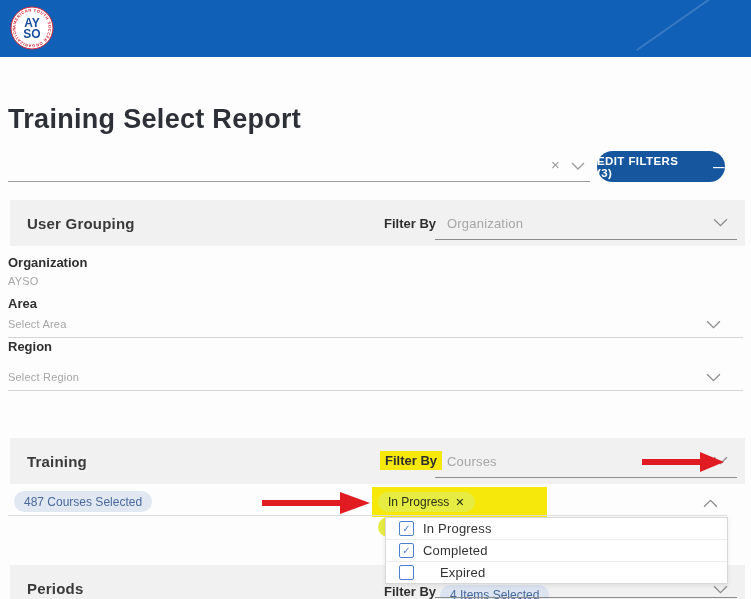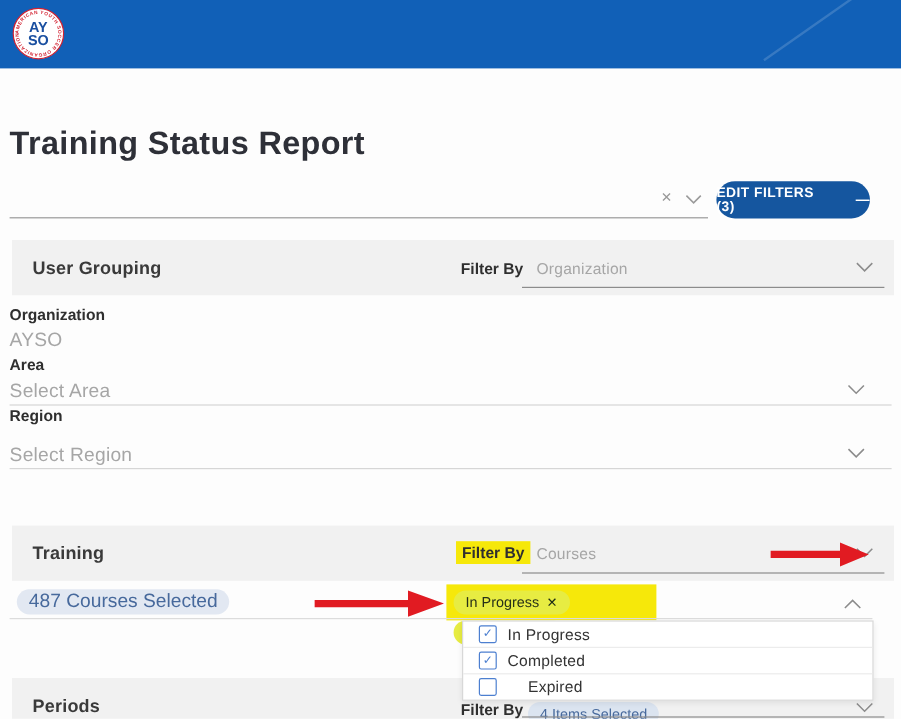--- a/index.html
+++ b/index.html
@@ -32,25 +32,25 @@
   .section-bar{left:10px;width:735px;height:46px;background:var(--bar-bg);}
   .section-title{position:absolute;left:17px;top:15px;font-size:15px;font-weight:bold;color:#3a3a3a;letter-spacing:.2px;}
   .filterby{position:absolute;left:374px;top:16px;font-size:13px;font-weight:bold;color:#2f2f2f;}
   .filterby.hl{background:var(--highlight-yellow);padding:2px 5px;top:13px;left:370px;}
   .filter-value{position:absolute;left:437px;top:16px;font-size:13px;color:var(--gray-text);letter-spacing:.2px;}
   .filter-underline{position:absolute;left:425px;top:39px;width:302px;height:1px;background:#8c8c8c;}
   .bar-caret{position:absolute;left:703px;top:18px;}
 
   
   .field-label{font-size:13px;font-weight:bold;color:#2f2f2f;}
-  .field-value{font-size:16px;color:var(--gray-text);letter-spacing:.2px;}
+  .field-value{font-size:11px;color:var(--gray-text);letter-spacing:.2px;}
   .field-line{height:1px;background:#d6d6d6;}
 
   
-  .chip{border-radius:11px;font-size:16px;display:inline-flex;align-items:center;height:21px;padding:0 10px;}
+  .chip{border-radius:11px;font-size:12px;display:inline-flex;align-items:center;height:21px;padding:0 10px;}
   .chip.blue{background:var(--chip-bg);color:var(--chip-text);}
   .yellow-block{left:372px;top:487px;width:175px;height:30px;background:var(--highlight-yellow);}
   .chip.sel{background:#e7ec42;color:#273018;height:20px;margin-top:5px;margin-left:6px;gap:6px;font-size:12px;}
   .chip .x{font-weight:bold;font-size:11px;color:#1c2b14;cursor:pointer;}
 
   
   .dropdown{left:385px;top:517px;width:341px;background:#fff;border:1px solid #d8d8d8;
     box-shadow:0 2px 5px rgba(0,0,0,.08);z-index:5;}
   .dd-row{height:21px;display:flex;align-items:center;gap:9px;padding-left:13px;border-bottom:1px solid #ececec;cursor:pointer;}
   .dd-row:last-child{border-bottom:none;gap:26px;}
@@ -80,21 +80,21 @@
           <path id="ringpath" d="M 22,22 m -16.5,0 a 16.5,16.5 0 1,1 33,0 a 16.5,16.5 0 1,1 -33,0"></path>
         </defs>
       <text font-size="4" fill="#d22232" letter-spacing="0.5" font-weight="bold">
         <textPath href="#ringpath">AMERICAN YOUTH SOCCER ORGANIZATION · FOUNDED 1964</textPath>
       </text>
       <text x="22" y="21" text-anchor="middle" font-size="12" font-weight="bold" fill="#1a4fa0">AY</text>
       <text x="22" y="31.5" text-anchor="middle" font-size="12" font-weight="bold" fill="#1a4fa0">SO</text>
     </svg>
   </div>
 
-  <div class="abs page-title">Training Status Report</div>
+  <div class="abs page-title">Training Select Report</div>
 
   <div class="abs summary-line"></div>
   <div class="abs summary-clear">×</div>
   <svg class="abs summary-caret" width="14" height="8" viewBox="0 0 14 8">
       <polyline points="1,1 7,7 13,1" fill="none" stroke="#9a9a9a" stroke-width="1.3"></polyline>
     </svg>
   <div class="abs edit-filters-btn">
     <span>EDIT FILTERS (3)</span>
     <span>—</span>
   </div>

